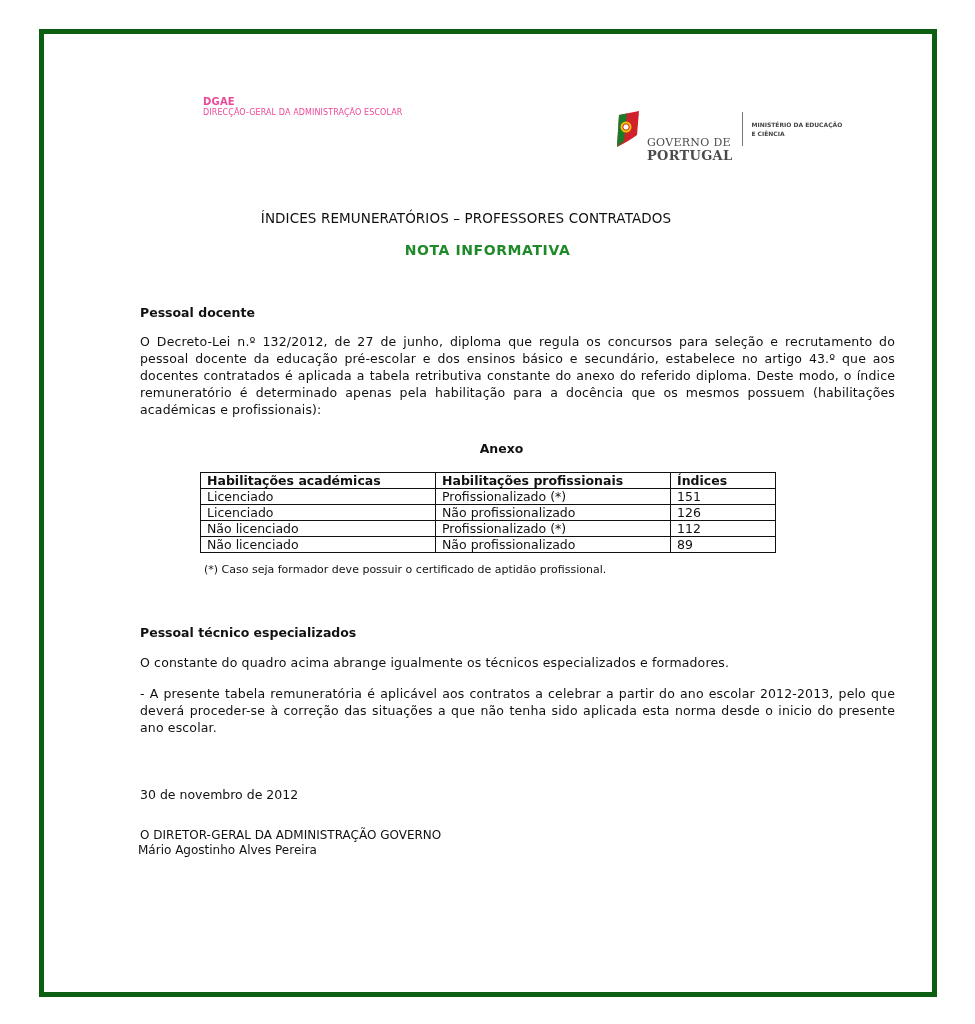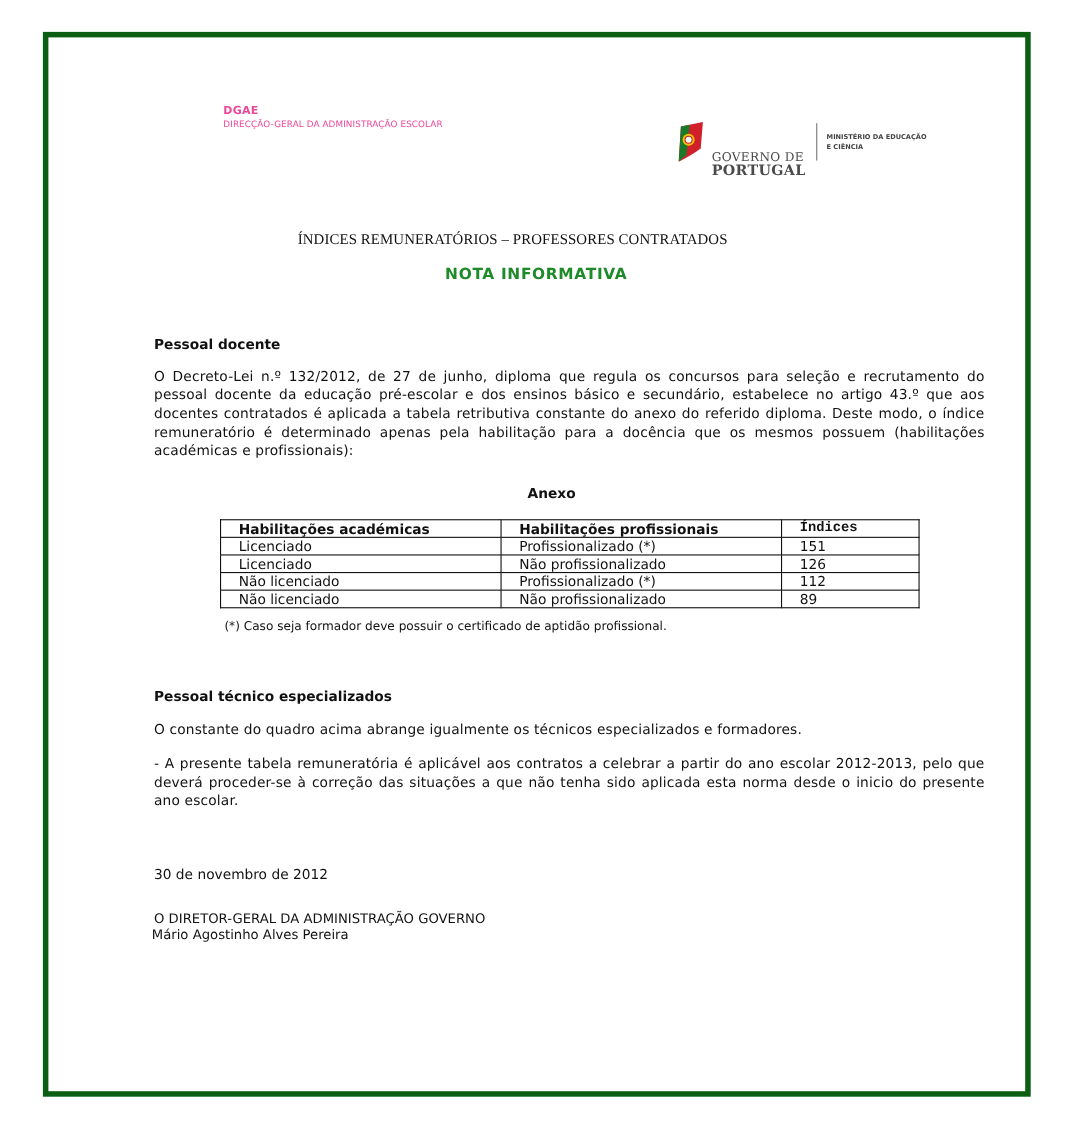--- a/index.html
+++ b/index.html
@@ -10,29 +10,29 @@
   .dgae { position:absolute; left:203px; top:96px; color:#ec4899; }
   .dgae .abbr { font-size:10px; font-weight:bold; letter-spacing:0.2px; }
   .dgae .full { font-size:8px; margin-top:1px; letter-spacing:0.1px; }
   .gov { position:absolute; left:615px; top:96px; display:flex; align-items:center; }
   .gov .emblem { width:26px; height:36px; position:relative; }
   .gov .gtext { margin-left:6px; color:#4a4a4a; font-family:"DejaVu Serif", serif; line-height:1; }
   .gov .gtext .l1 { font-size:11px; letter-spacing:0.3px;margin-top:41px; }
   .gov .gtext .l2 { font-size:13px; font-weight:bold; margin-top:1px; letter-spacing:0.3px; }
   .gov .sep { width:1px; height:34px; background:#777; margin:0 8px 0 10px; }
   .gov .min { font-size:6px; color:#444; font-weight:bold; line-height:9px; }
-  .title { position:absolute; left:0; width:932px; text-align:center; top:210px; font-size:13.5px; color:#111; letter-spacing:0.1px;font-family:Liberation Serif, serif; }
+  .title { position:absolute; left:0; width:932px; text-align:center; top:210px; font-size:13.5px; color:#111; letter-spacing:0.1px; }
   .subtitle { position:absolute; left:0; width:975px; text-align:center; top:242px; font-size:14px; color:#1f8a2a; font-weight:bold; letter-spacing:0.6px; }
   .h { position:absolute; left:140px; font-size:12.5px; font-weight:bold; }
   .p { position:absolute; left:140px; width:755px; font-size:12.5px; line-height:17px; text-align:justify; letter-spacing:0.15px; }
   .anexo { position:absolute; left:0; width:1000px; text-align:center; top:441px; font-size:12.5px; font-weight:bold; }
   table.annex { position:absolute; left:200px; top:472px; border-collapse:collapse; font-size:12.5px; }
-  table.annex td, table.annex th { border:1.5px solid #111; padding:0 16px; height:15px; line-height:15px; text-align:left; white-space:nowrap; }
+  table.annex td, table.annex th { border:1.5px solid #111; padding:0 6px; height:15px; line-height:15px; text-align:left; white-space:nowrap; }
   table.annex th { font-weight:bold; }
-  .col1 { width:222px; } .col2 { width:222px; } .col3 { width:92px;font-family:Liberation Mono, monospace; }
+  .col1 { width:222px; } .col2 { width:222px; } .col3 { width:92px; }
   .note { position:absolute; left:204px; top:563px; font-size:11px; }
   .date { position:absolute; left:140px; top:787px; font-size:12.5px; }
   .sig1 { position:absolute; left:140px; top:828px; font-size:12px; }
   .sig2 { position:absolute; left:138px; top:843px; font-size:12px; }
 </style>
 </head>
 <body>
 
 <div class="frame"></div>
 

